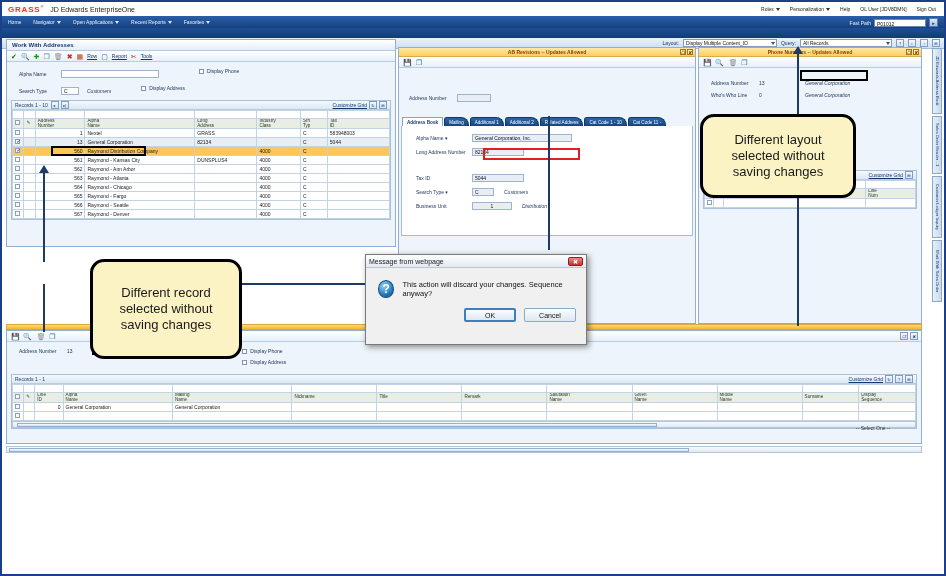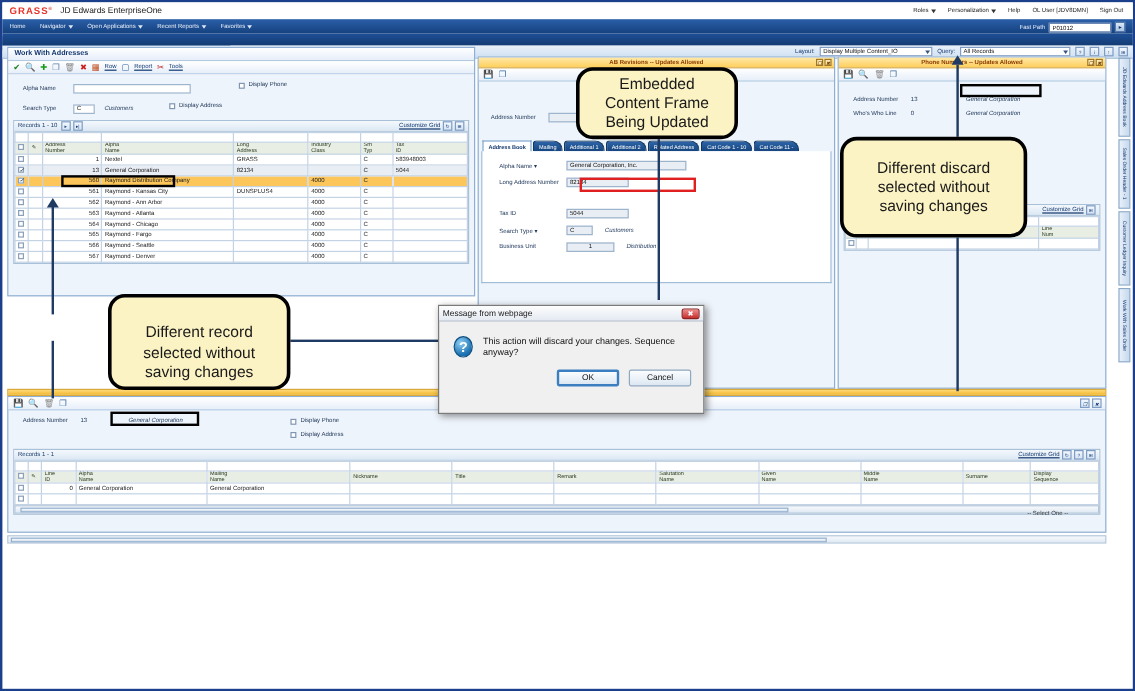--- a/index.html
+++ b/index.html
@@ -765,33 +765,28 @@
   <div class="arrowline" style="left:41px; top:282px; width:2px; height:48px;"></div>
 
   <div class="arrowline" style="left:240px; top:281px; width:148px; height:2px;"></div>
 
   <div class="arrowline" style="left:795px; top:52px; width:2px; height:60px;"></div>
   <div class="arrowhead ah-up" style="left:791px; top:44px;"></div>
   <div class="arrowline" style="left:795px; top:196px; width:2px; height:128px;"></div>
 
   <div class="arrowline" style="left:546px; top:114px; width:2px; height:134px;"></div>
 
-  <div class="callout" style="left:478px; top:54px; width:135px; height:60px;">
-    <span style="white-space:pre-line;">Embedded
-Content Frame
-Being Updated</span>
-  </div>
 
   <div class="callout" style="left:698px; top:112px; width:156px; height:84px;">
-    <span style="white-space:pre-line;">Different discard
+    <span style="white-space:pre-line;">Different layout
 selected without
 saving changes</span>
   </div>
 
-  <div class="callout" style="left:88px; top:243px; width:152px; height:80px;align-items:flex-end;">
+  <div class="callout" style="left:88px; top:257px; width:152px; height:100px;">
     <span style="white-space:pre-line;">Different record
 selected without
 saving changes</span>
   </div>
 
   <div class="dialog" style="left:363px; top:252px; width:222px; height:91px;">
     <div class="dlg-title">
       <span>Message from webpage</span>
       <div class="dlg-close">✖</div>
     </div>

